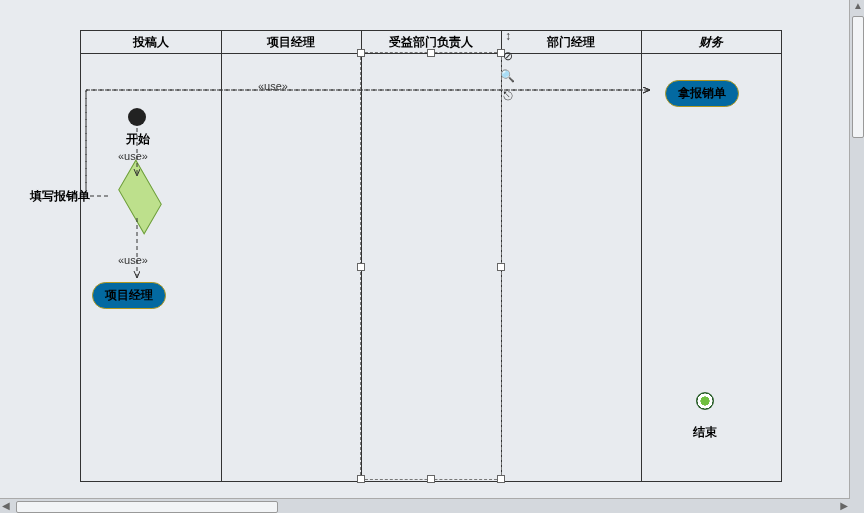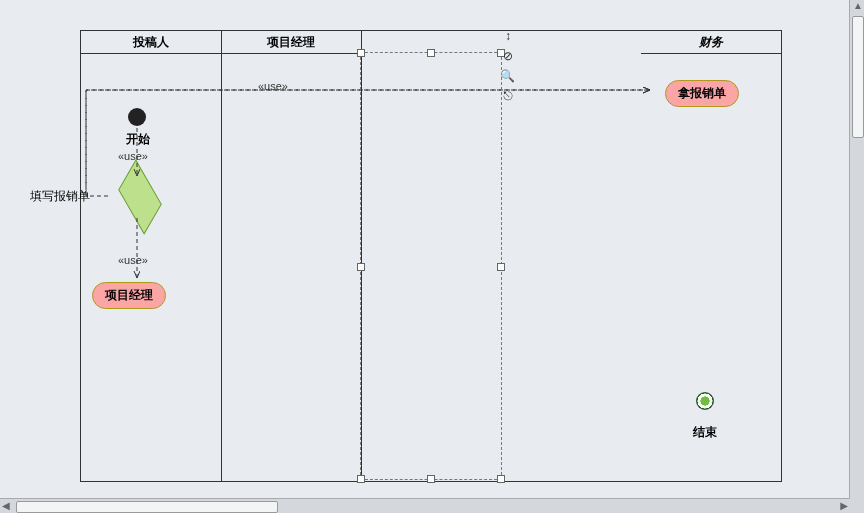--- a/index.html
+++ b/index.html
@@ -65,24 +65,25 @@
   position: absolute;
   width: 48px;
   height: 32px;
   background: #bde08c;
   border: 1px solid #6b9b3c;
   transform: rotate(45deg) skew(15deg, 15deg);
 }
 .decision-label {
   position: absolute;
   font-size: 12px;
+  font-weight: bold;
 }
 .activity {
   position: absolute;
-  background: #fca5a5;
+  background: #0369a1;
   border: 1px solid #b09820;
   border-radius: 14px;
   padding: 4px 12px;
   font-size: 12px;
   font-weight: bold;
   text-align: center;
 }
 .use-label {
   position: absolute;
   font-size: 11px;
@@ -169,20 +170,26 @@
 <body>
 
 <div class="canvas">
 
   <div class="swimlanes">
     <div class="lane" style="left:140px;width:140px">
       <div class="lane-header">项目经理</div>
     </div>
     <div class="lane" style="left:0;width:140px">
       <div class="lane-header">投稿人</div>
+    </div>
+    <div class="lane" style="left:280px;width:140px">
+      <div class="lane-header">受益部门负责人</div>
+    </div>
+    <div class="lane" style="left:420px;width:140px">
+      <div class="lane-header">部门经理</div>
     </div>
     <div class="lane" style="left:560px;width:140px">
       <div class="lane-header">财务</div>
     </div>
   </div>
 
   <div class="start-node" style="left:128px;top:108px"></div>
   <div class="start-label" style="left:126px;top:131px">开始</div>
 
   <div class="decision" style="left:115px;top:180px"></div>

